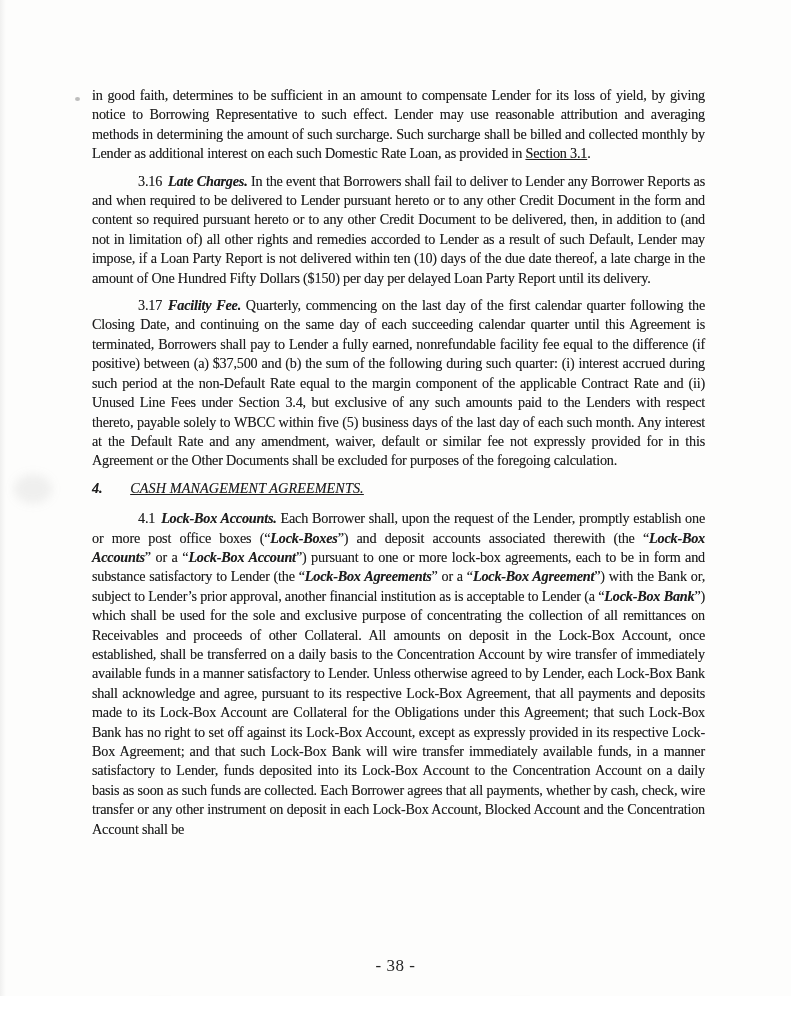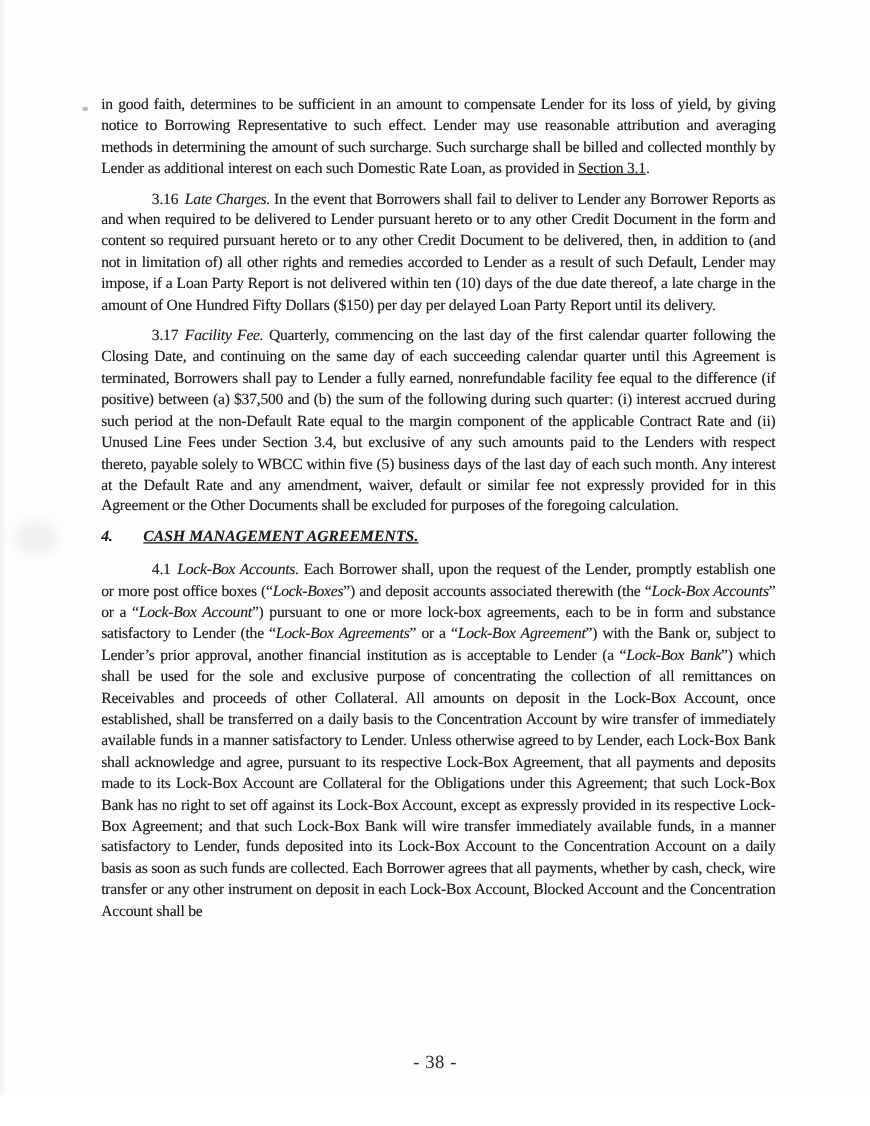--- a/index.html
+++ b/index.html
@@ -31,24 +31,24 @@
     text-align: justify;
   }
   .para.indent {
     text-indent: 46px;
   }
   .para.heading {
     margin: 6px 0 11px 0;
     text-indent: 0;
   }
   .seg-n { }
-  .seg-bi { font-weight: 400; font-style: italic; }
+  .seg-bi { font-weight: 700; font-style: italic; }
   .seg-u  { text-decoration: underline; }
   .seg-biu {
-    font-weight: 700;
+    font-weight: 400;
     font-style: italic;
     text-decoration: underline;
     letter-spacing: 0.1px;
   }
   .seg-num { margin-right: 6px; }
   .seg-hnum {
     font-weight: 700;
     font-style: italic;
     margin-right: 28px;
   }

